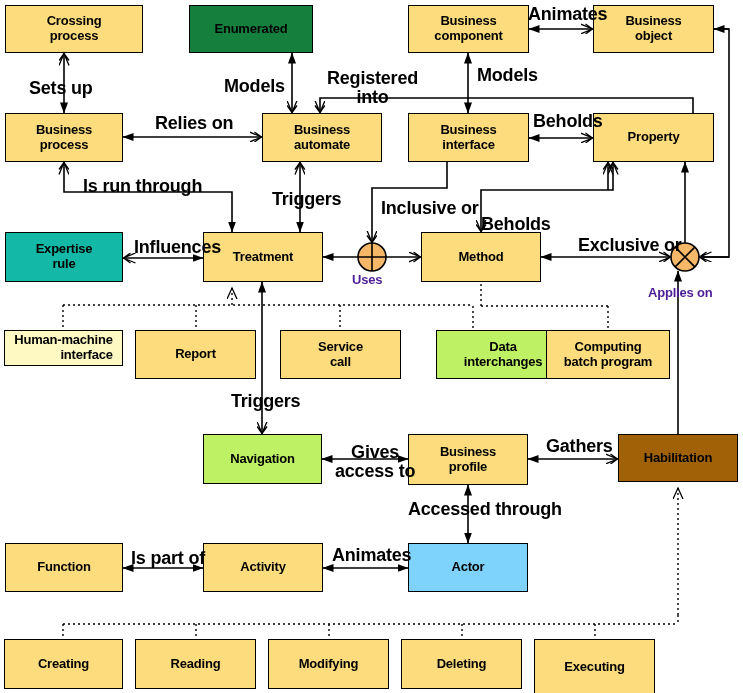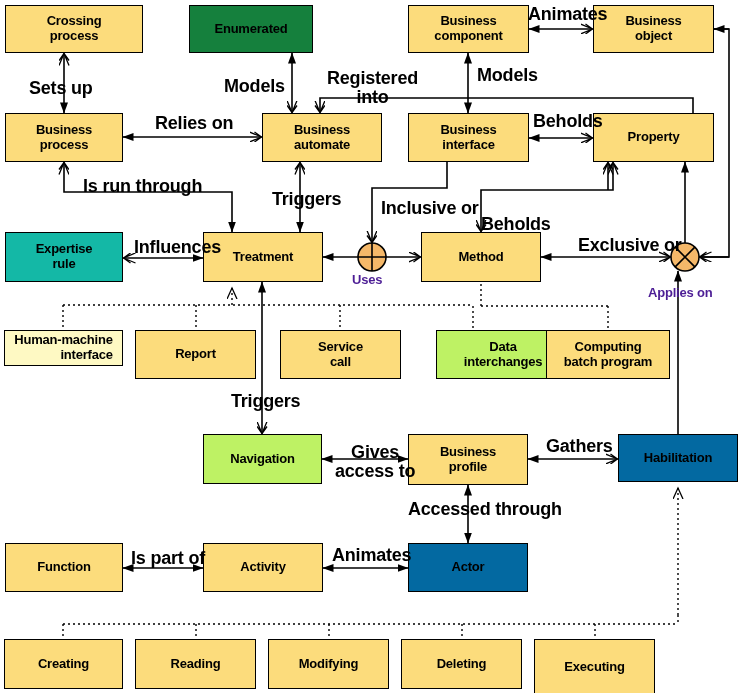--- a/index.html
+++ b/index.html
@@ -184,24 +184,24 @@
       <div class="node" style="left: 135px; top: 330px; width: 121px; height: 49px; background: rgb(252, 220, 124);">Report</div>
       <div class="node" style="left: 280px; top: 330px; width: 121px; height: 49px; background: rgb(252, 220, 124);">Service
 call</div>
       <div class="node" style="left: 412px; top: 330px; width: 134px; height: 49px; background: #bef264; margin-left: 24px;">Data
 interchanges</div>
       <div class="node" style="left: 546px; top: 330px; width: 124px; height: 49px; background: rgb(252, 220, 124);">Computing
 batch program</div>
       <div class="node" style="left: 203px; top: 434px; width: 119px; height: 50px; background: #bef264;">Navigation</div>
       <div class="node" style="left: 408px; top: 434px; width: 120px; height: 51px; background: rgb(252, 220, 124);">Business
 profile</div>
-      <div class="node" style="left: 618px; top: 434px; width: 120px; height: 48px; background: #0369a1;">Habilitation</div>
+      <div class="node" style="left: 618px; top: 434px; width: 120px; height: 48px; background: #a16207;">Habilitation</div>
       <div class="node" style="left: 5px; top: 543px; width: 118px; height: 49px; background: rgb(252, 220, 124);">Function</div>
       <div class="node" style="left: 203px; top: 543px; width: 120px; height: 49px; background: rgb(252, 220, 124);">Activity</div>
-      <div class="node" style="left: 408px; top: 543px; width: 120px; height: 49px; background: #0369a1;">Actor</div>
+      <div class="node" style="left: 408px; top: 543px; width: 120px; height: 49px; background: #7dd3fc;">Actor</div>
       <div class="node" style="left: 4px; top: 639px; width: 119px; height: 50px; background: rgb(252, 220, 124);">Creating</div>
       <div class="node" style="left: 135px; top: 639px; width: 121px; height: 50px; background: rgb(252, 220, 124);">Reading</div>
       <div class="node" style="left: 268px; top: 639px; width: 121px; height: 50px; background: rgb(252, 220, 124);">Modifying</div>
       <div class="node" style="left: 401px; top: 639px; width: 121px; height: 50px; background: rgb(252, 220, 124);">Deleting</div>
       <div class="node" style="left: 534px; top: 639px; width: 121px; height: 56px; background: rgb(252, 220, 124);">Executing</div>
     </div>
 
   <div id="label-layer">
       <div class="edge-label" style="left: 29px; top: 79px;">Sets up</div>
       <div class="edge-label" style="left: 224px; top: 77px;">Models</div>

